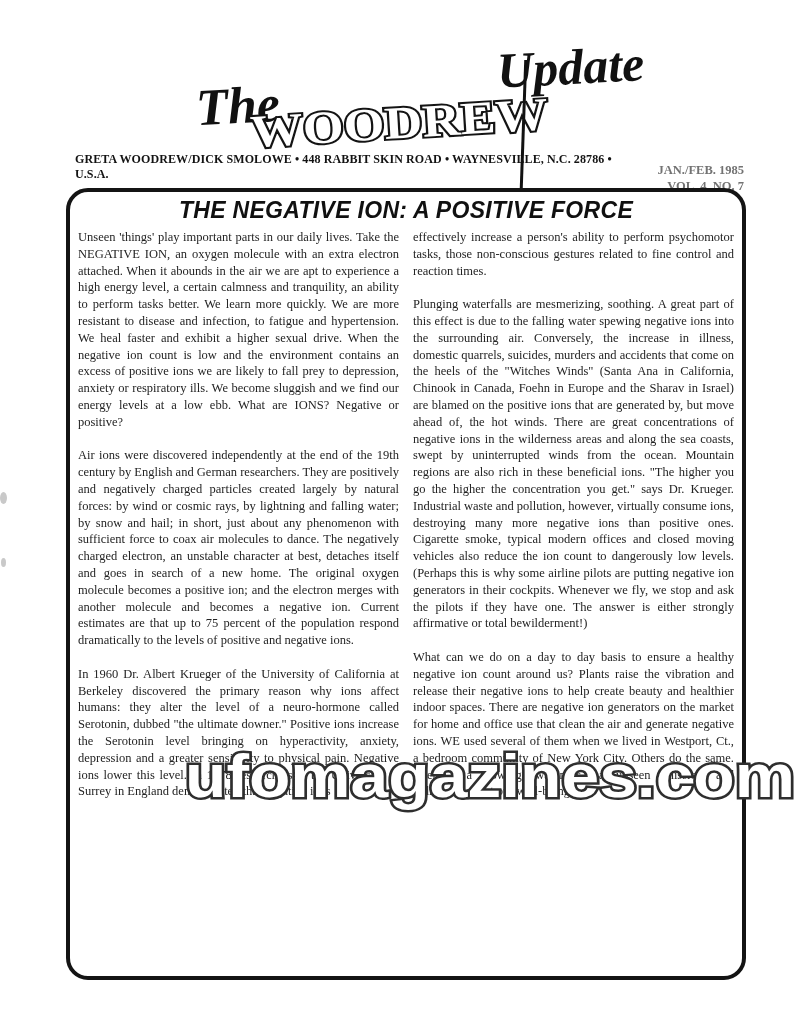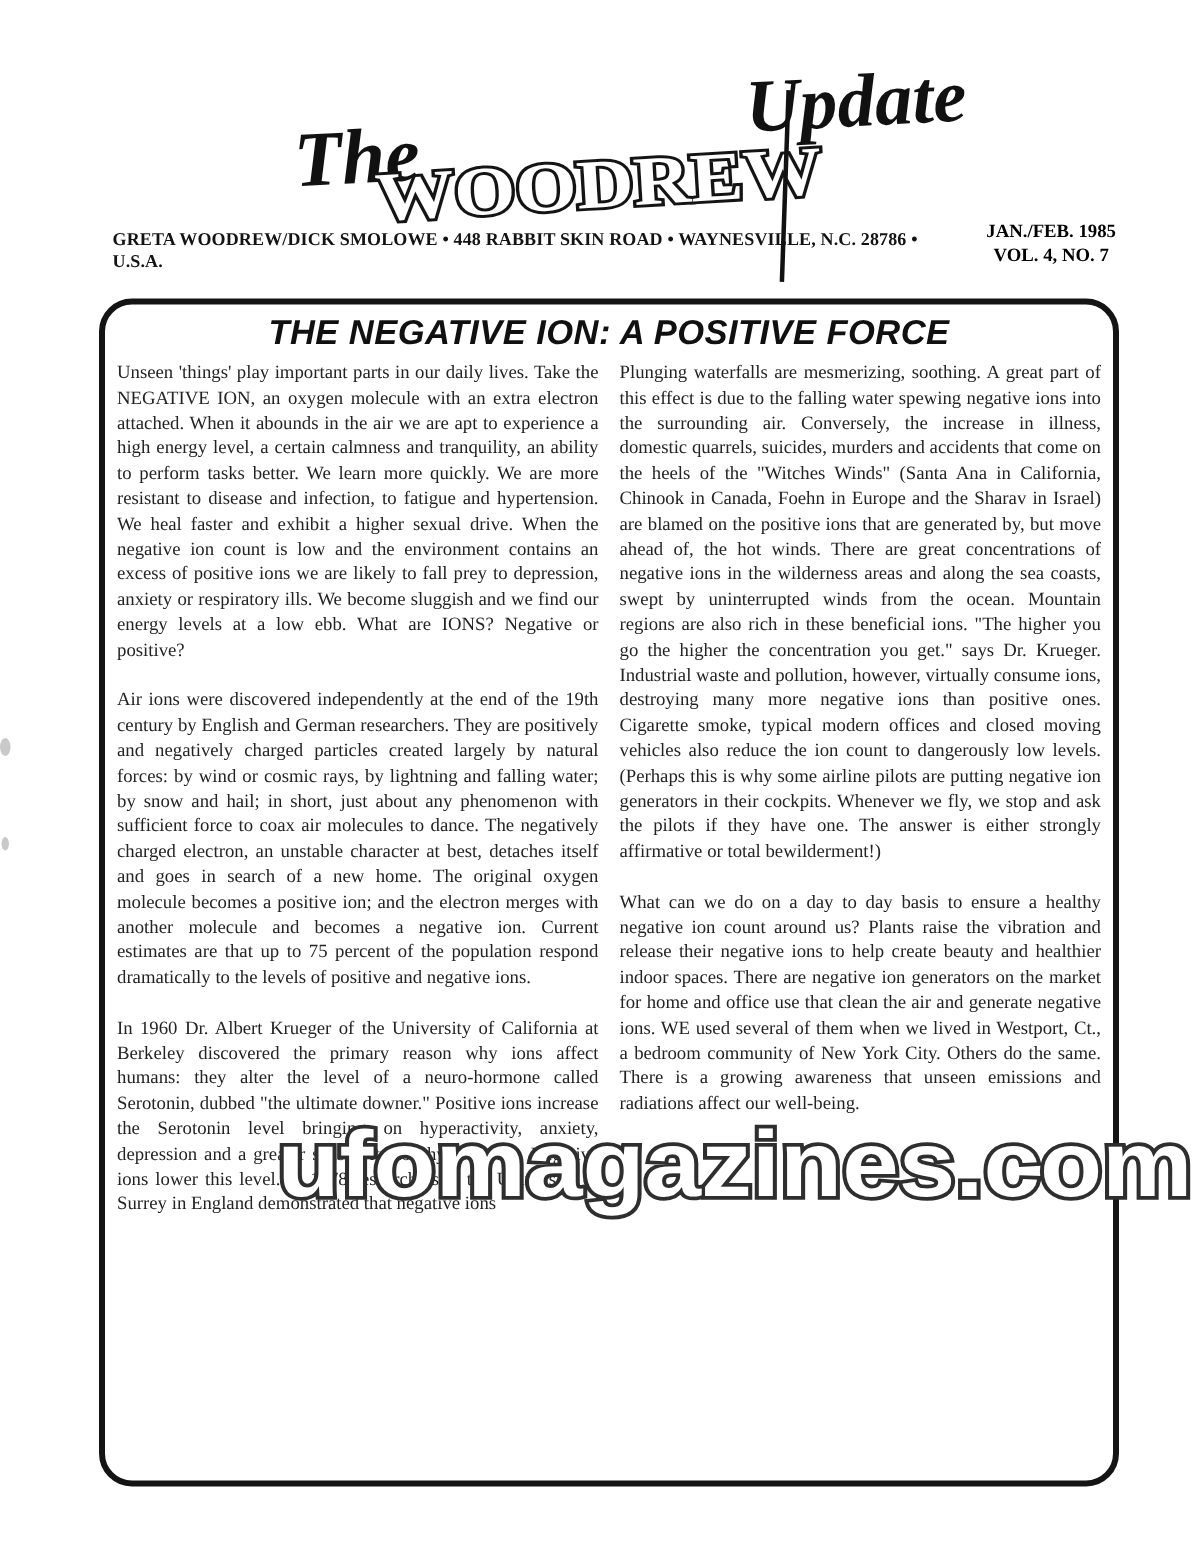--- a/index.html
+++ b/index.html
@@ -23,27 +23,27 @@
     position:absolute;left:522px;top:60px;width:3px;height:128px;
     background:#111;transform:rotate(2deg);
   }
   .addr{
     position:absolute;left:75px;top:152px;width:560px;
     font-family:"Liberation Serif",serif;font-weight:bold;font-size:12px;
     line-height:15px;color:#131313;letter-spacing:.1px;
   }
   .addr .star{text-decoration:underline;}
   .issue{
-    position:absolute;right:56px;top:146px;text-align:center;
+    position:absolute;right:56px;top:162px;text-align:right;
     font-family:"Liberation Serif",serif;font-weight:bold;font-size:12.5px;
-    line-height:16px;color:#000000;
+    line-height:16px;color:#737373;
   }
   
   .article-box{
-    position:absolute;left:66px;top:199px;width:672px;height:784px;
+    position:absolute;left:66px;top:188px;width:672px;height:784px;
     border:4px solid #141414;border-radius:22px;background:#fff;
     overflow:hidden;
   }
   .article-title{
     margin:5px 10px 3px 10px;text-align:center;
     font-family:"Liberation Sans",sans-serif;font-style:italic;font-weight:bold;
     font-size:23px;letter-spacing:.3px;color:#101010;white-space:nowrap;
   }
   .cols{
     display:flex;gap:14px;padding:2px 8px 0 8px;
@@ -90,20 +90,21 @@
 
   <div class="article-box">
     <div class="article-title">THE NEGATIVE ION: A POSITIVE FORCE</div>
     <div class="cols">
       <div class="col">
         <p>Unseen 'things' play important parts in our daily lives.  Take the NEGATIVE ION, an oxygen molecule with an extra electron attached.  When it abounds in the air we are apt to experience a high energy level, a certain calmness and tranquility, an ability to perform tasks better.  We learn more quickly.  We are more resistant to disease and infection, to fatigue and hypertension. We heal faster and exhibit a higher sexual drive.  When the negative ion count is low and the environment contains an excess of positive ions we are likely to fall prey to depression, anxiety or respiratory ills. We become sluggish and we find our energy levels at a low ebb.  What are IONS?  Negative or positive?</p>
         <p>Air ions were discovered independently at the end of the 19th century by English and German researchers.  They are positively and negatively charged particles created largely by natural forces: by wind or cosmic rays, by lightning and falling water; by snow and hail; in short, just about any phenomenon with sufficient force to coax air molecules to dance.  The negatively charged electron, an unstable character at best, detaches itself and goes in search of a new home.  The original oxygen molecule becomes a positive ion; and the electron merges with another molecule and becomes a negative ion.  Current estimates are that up to 75 percent of the population respond dramatically to the levels of positive and negative ions.</p>
         <p>In 1960 Dr. Albert Krueger of the University of California at Berkeley discovered the primary reason why ions affect humans: they alter the level of a neuro-hormone called Serotonin, dubbed "the ultimate downer." Positive ions increase the Serotonin level bringing on hyperactivity, anxiety, depression and a greater sensitivity to physical pain.  Negative ions lower this level. In 1978 researchers at the University of Surrey in England demonstrated that negative ions</p>
       </div>
       <div class="col">
+        <p>effectively increase a person's ability to perform psychomotor tasks, those non-conscious gestures related to fine control and reaction times.</p>
         <p>Plunging waterfalls are mesmerizing, soothing.  A great part of this effect is due to the falling water spewing negative ions into the surrounding air.  Conversely, the increase in illness, domestic quarrels, suicides, murders and accidents that come on the heels of the "Witches Winds" (Santa Ana in California, Chinook in Canada, Foehn in Europe and the Sharav in Israel) are blamed on the positive ions that are generated by, but move ahead of, the hot winds. There are great concentrations of negative ions in the wilderness areas and along the sea coasts, swept by uninterrupted winds from the ocean.  Mountain regions are also rich in these beneficial ions.  "The higher you go the higher the concentration you get." says Dr. Krueger.  Industrial waste and pollution, however, virtually consume ions, destroying many more negative ions than positive ones.  Cigarette smoke, typical modern offices and closed moving vehicles also reduce the ion count to dangerously low levels.  (Perhaps this is why some airline pilots are putting negative ion generators in their cockpits.  Whenever we fly, we stop and ask the pilots if they have one.  The answer is either strongly affirmative or total bewilderment!)</p>
         <p>What can we do on a day to day basis to ensure a healthy negative ion count around us?  Plants raise the vibration and release their negative ions to help create beauty and healthier indoor spaces.  There are negative ion generators on the market for home and office use that clean the air and generate negative ions.  WE used several of them when we lived in Westport, Ct., a bedroom community of New York City.  Others do the same.  There is a growing awareness that unseen emissions and radiations affect our well-being.</p>
       </div>
     </div>
   </div>
 
   <div class="watermark">
     <svg width="620" height="90" viewBox="0 0 620 90">
       <text x="2" y="64" textLength="610" lengthAdjust="spacingAndGlyphs" font-family="Liberation Sans, sans-serif" font-weight="bold" font-size="62" fill="#ffffff" stroke="#2e2e2e" stroke-width="5" paint-order="stroke">ufomagazines.com</text>
     </svg>

